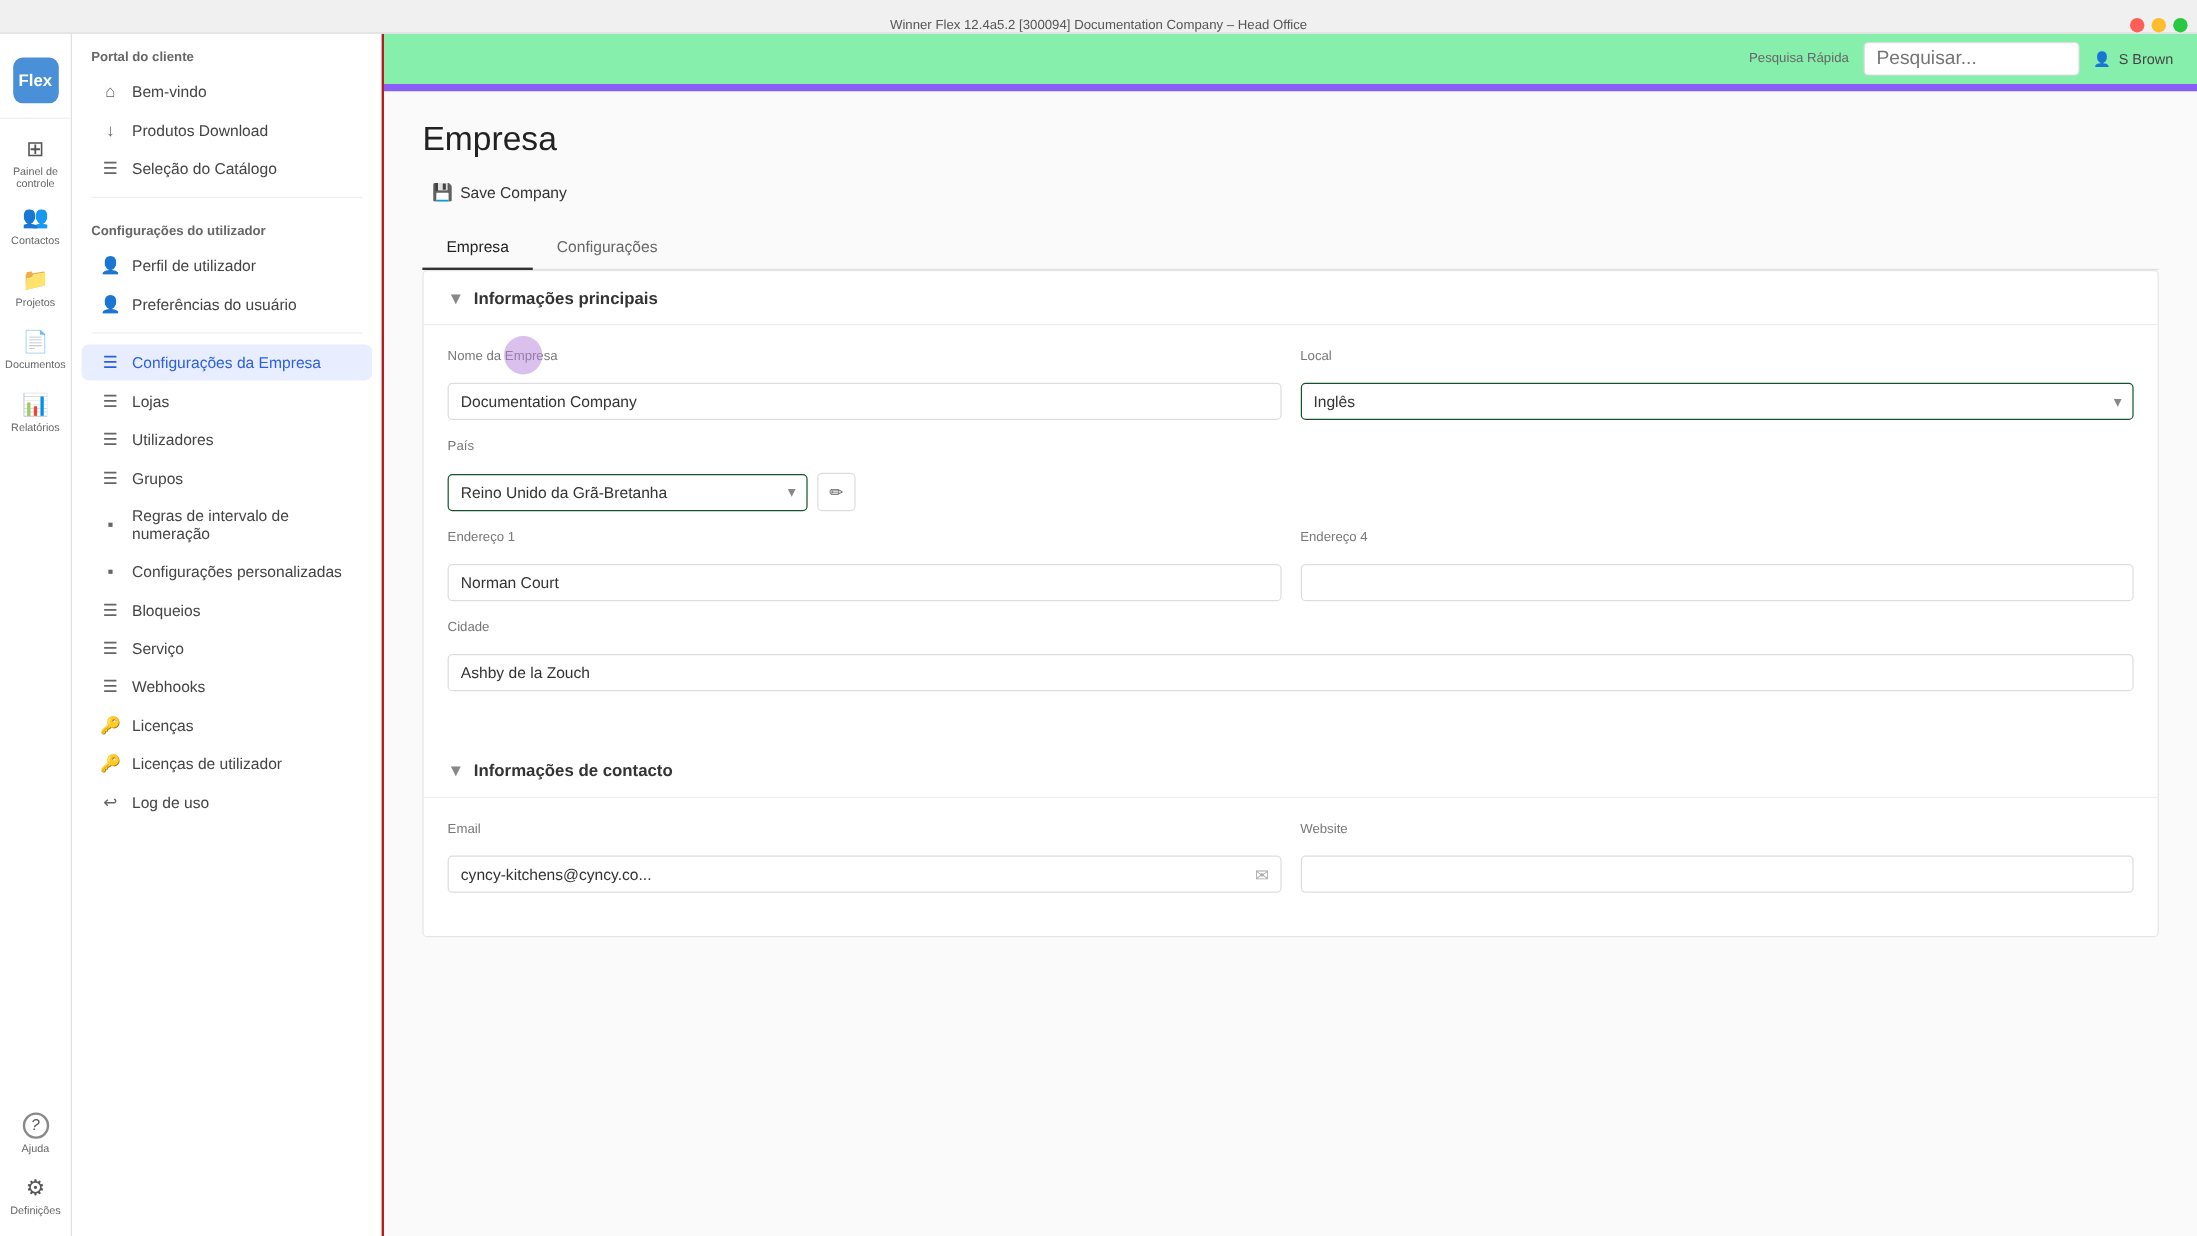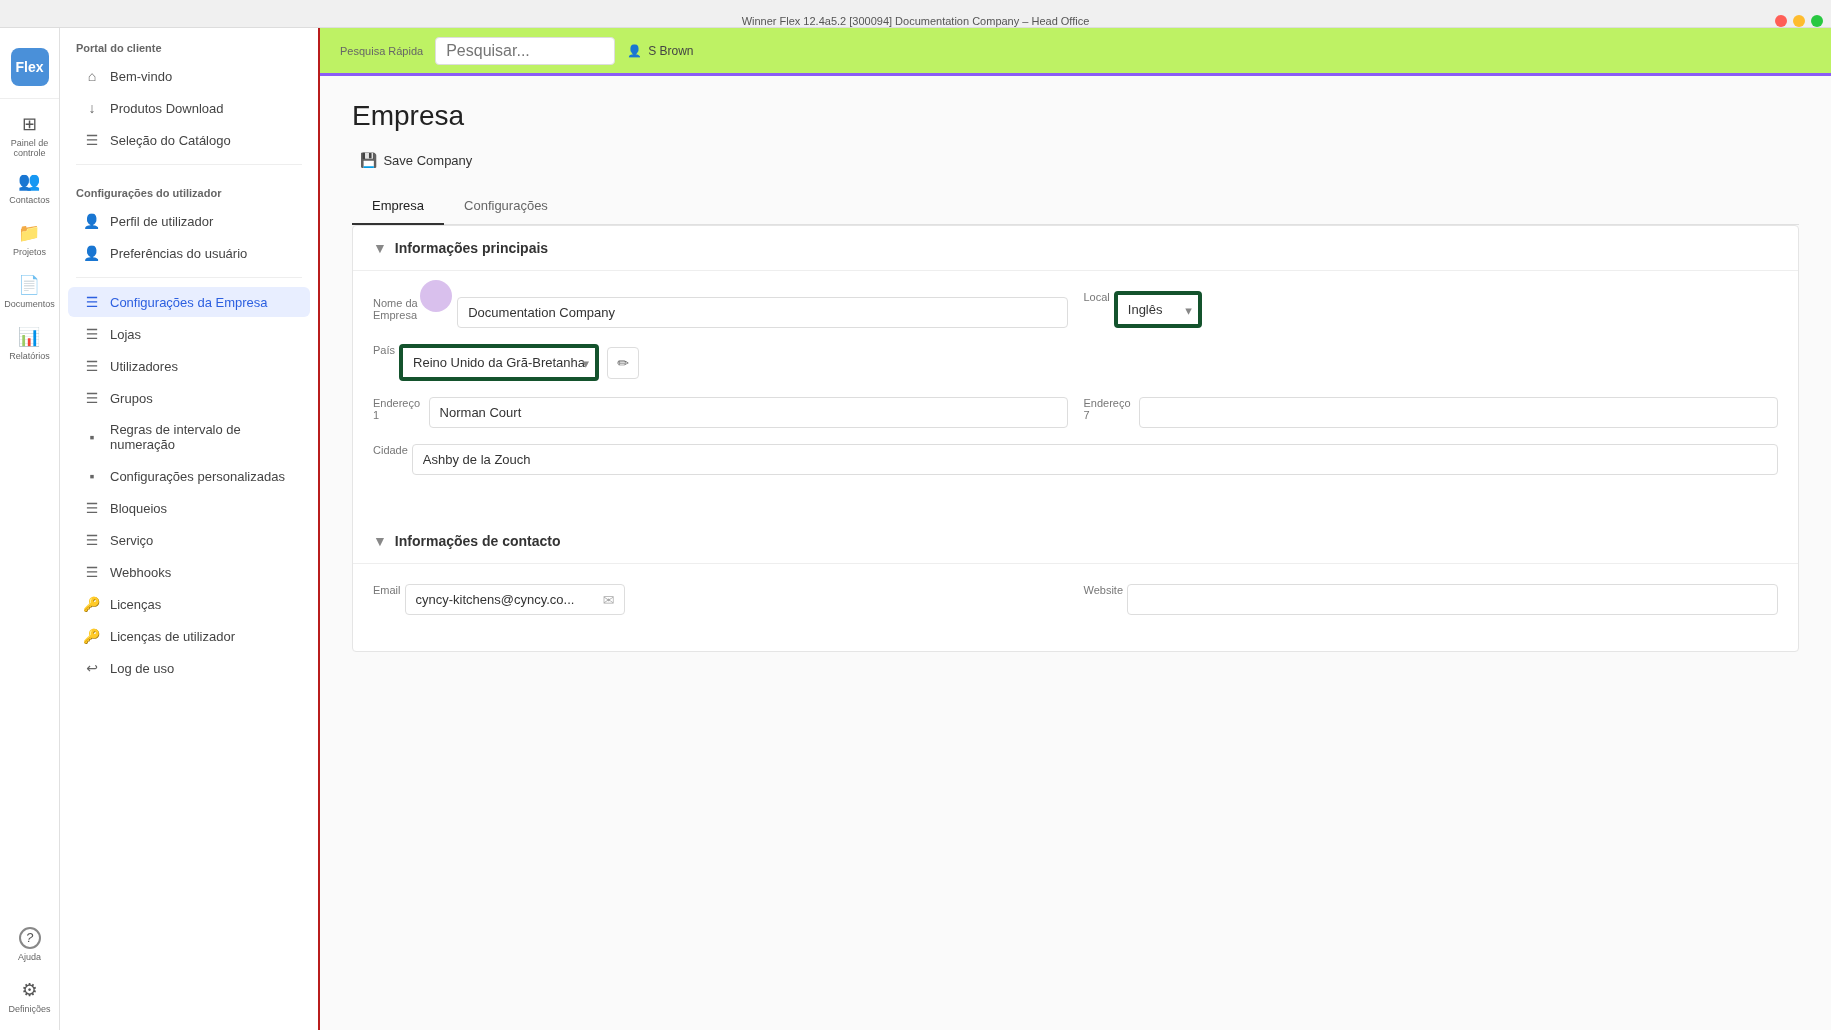--- a/index.html
+++ b/index.html
@@ -136,25 +136,26 @@
     
     .main-content {
       flex: 1;
       display: flex;
       flex-direction: column;
       overflow: hidden;
       background: #fafafa;
     }
 
     .top-bar {
-      background: #bef264;
-      border-bottom: 3px solid #8b5cf6;
+      background: #86efac;
+      border-bottom: 6px solid #8b5cf6;
       height: 48px;
       display: flex;
       align-items: center;
+      justify-content: flex-end;
       padding: 0 20px;
       gap: 12px;
     }
     .quick-search-label {
       font-size: 11px;
       color: #666;
     }
     .quick-search-input {
       border: 1px solid #ddd;
       border-radius: 4px;
@@ -263,21 +264,22 @@
 
     .form-row {
       display: flex;
       gap: 16px;
       margin-bottom: 16px;
       align-items: flex-end;
     }
 
     .form-group {
       display: flex;
-      gap: 4px;
+      flex-direction: column;
+      gap: 16px;
       flex: 1;
     }
 
     .form-label {
       font-size: 11px;
       color: #777;
       font-weight: 500;
     }
 
     .form-input {
@@ -285,21 +287,21 @@
       border-radius: 4px;
       padding: 7px 10px;
       font-size: 13px;
       color: #333;
       background: #fff;
       outline: none;
       width: 100%;
     }
 
     .form-select {
-      border: 4px solid #14532d;
+      border: 1px solid #14532d;
       border-radius: 4px;
       padding: 7px 10px;
       font-size: 13px;
       color: #333;
       background: #fff;
       outline: none;
       width: 100%;
       appearance: none;
       cursor: pointer;
     }
@@ -583,21 +585,21 @@
               </div>
             </div>
           </div>
 
           <div class="form-row">
             <div class="form-group">
               <label class="form-label">Endereço 1</label>
               <input class="form-input" type="text" value="Norman Court" style="">
             </div>
             <div class="form-group">
-              <label class="form-label">Endereço 7</label>
+              <label class="form-label">Endereço 4</label>
               <input class="form-input" type="text" value="" style="">
             </div>
           </div>
 
           <div class="form-row">
             <div class="form-group">
               <label class="form-label">Cidade</label>
               <input class="form-input" type="text" value="Ashby de la Zouch" style="">
             </div>
           </div>

